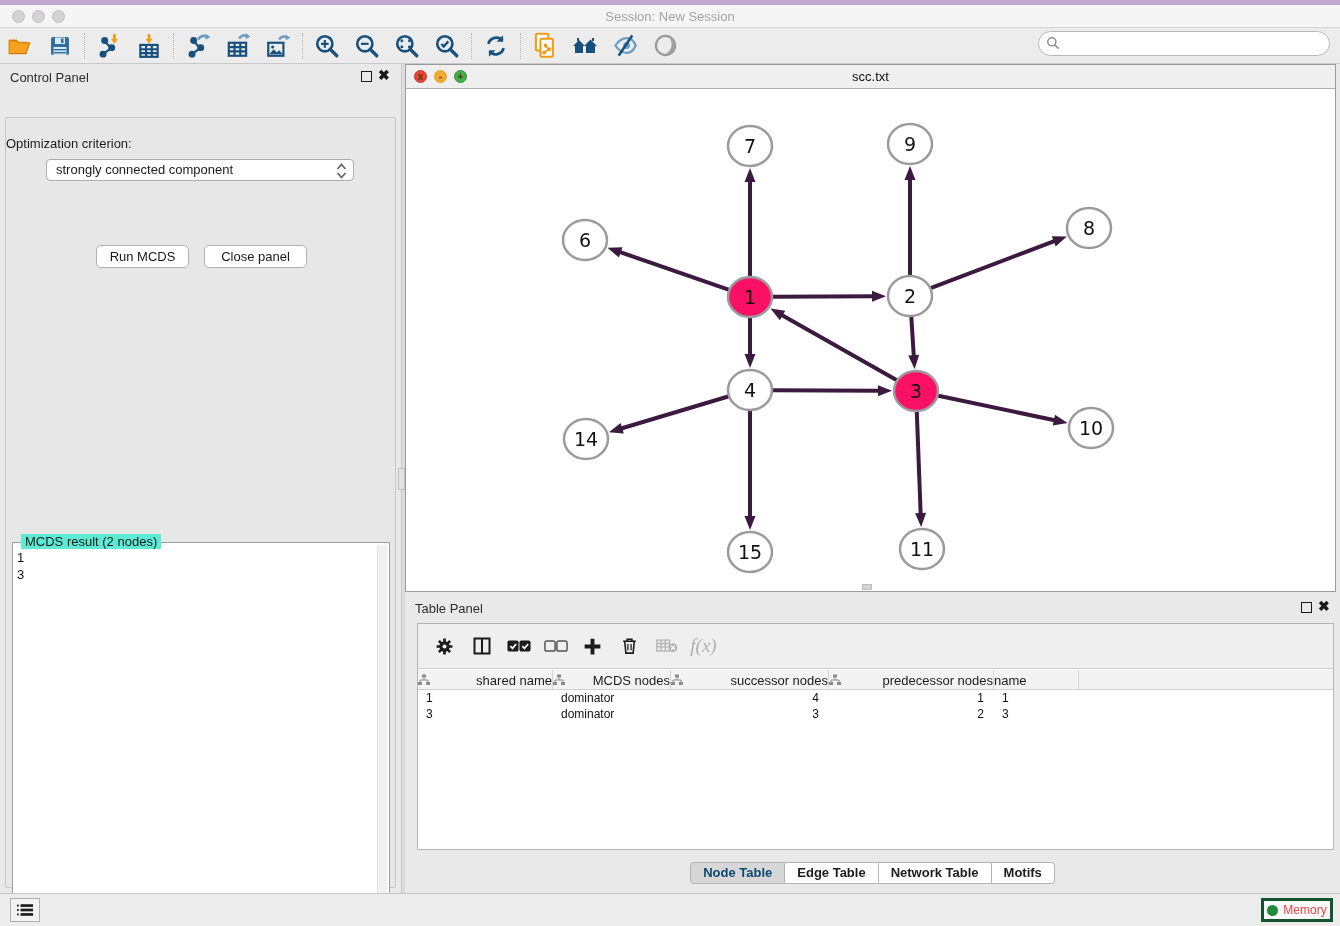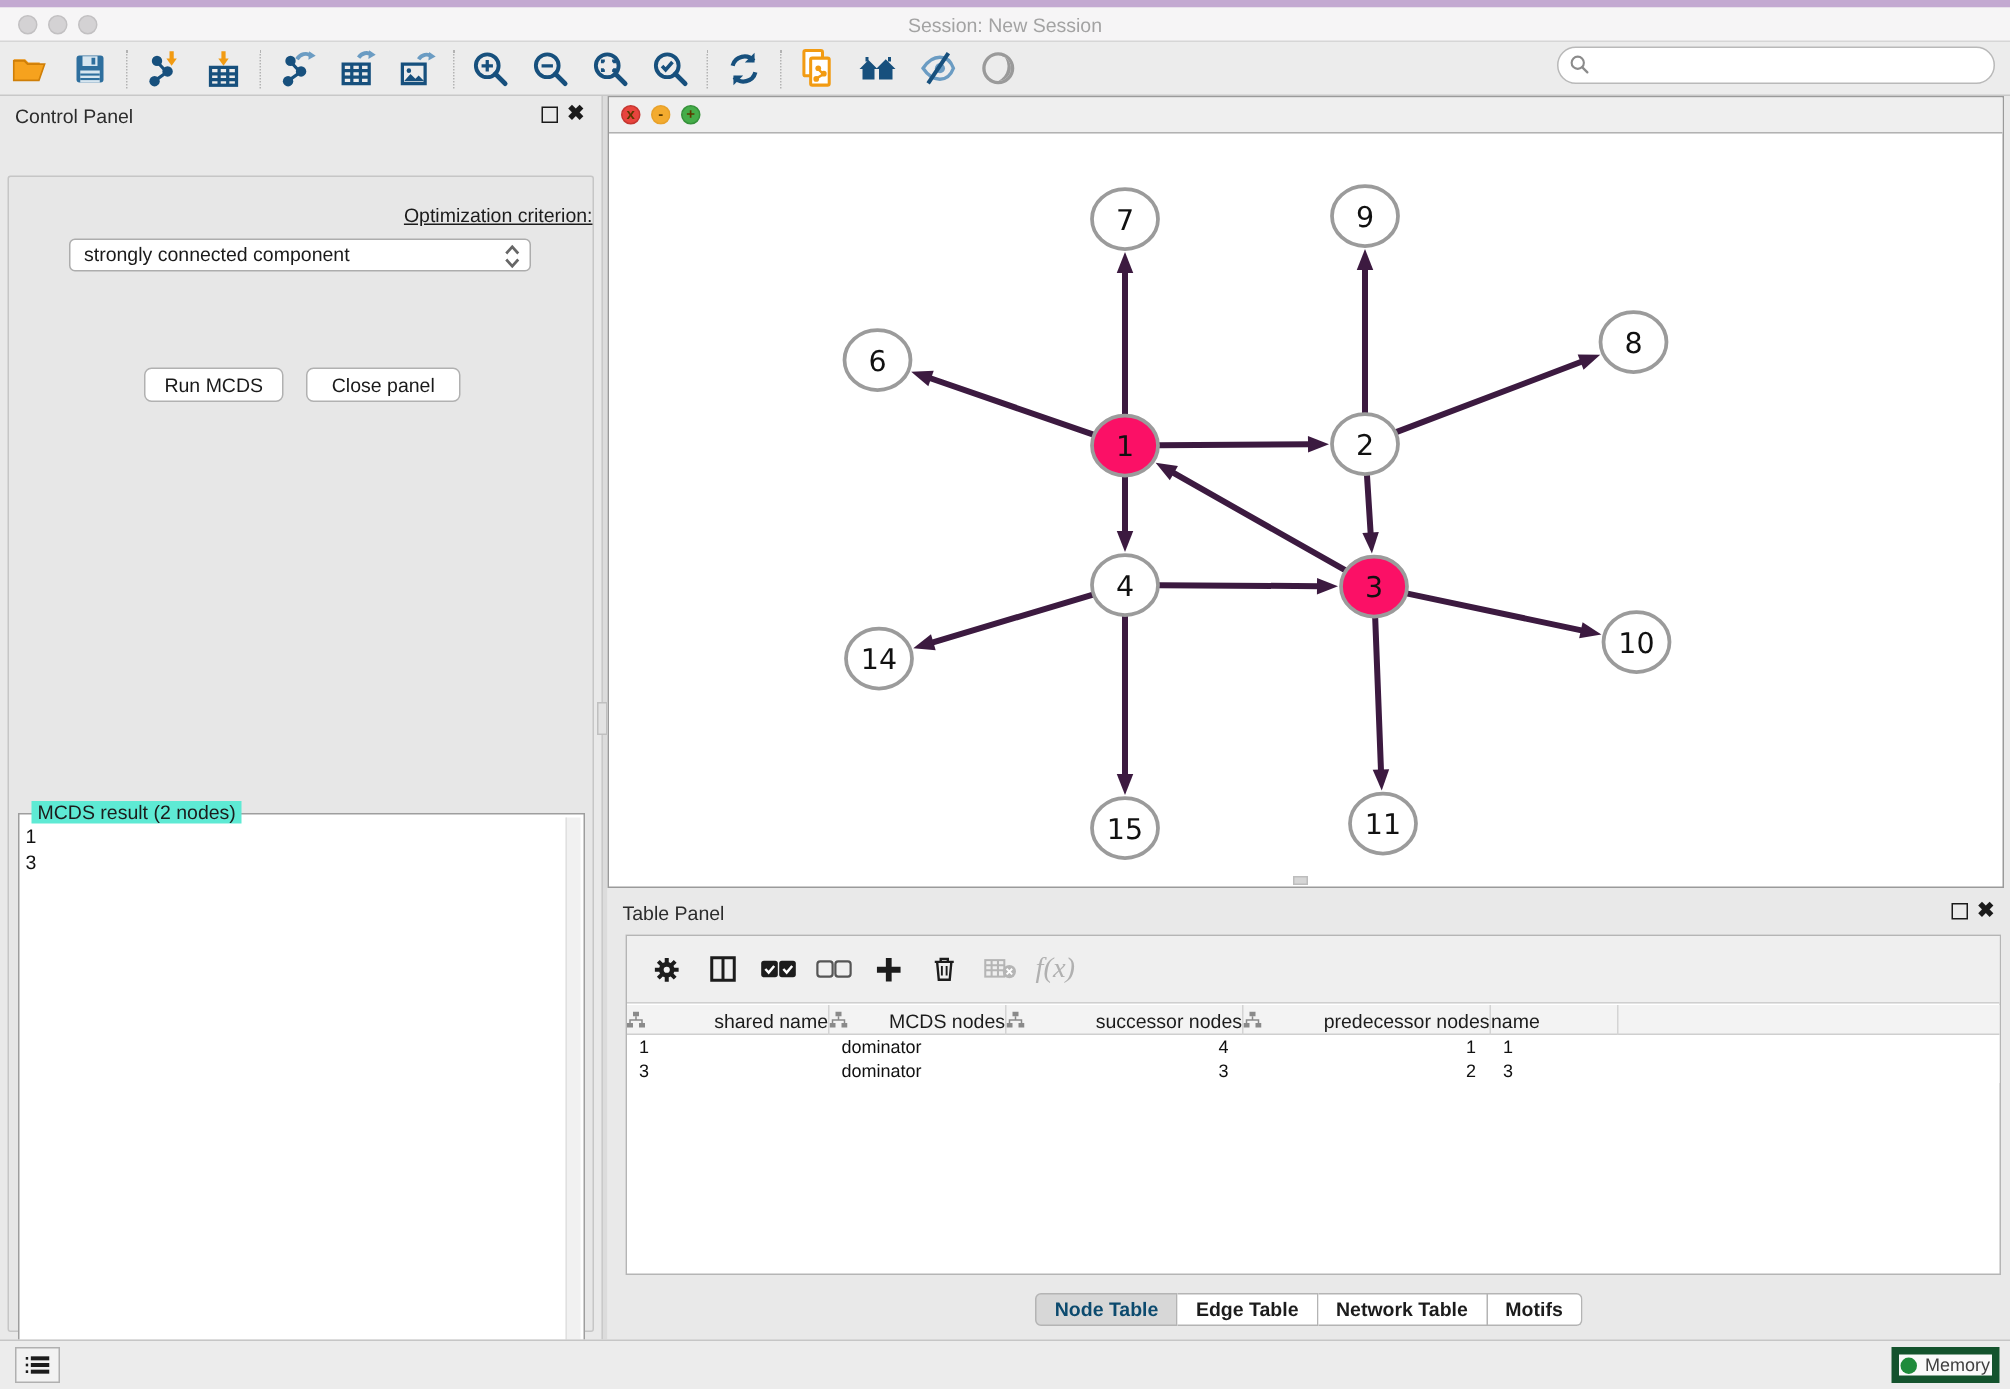--- a/index.html
+++ b/index.html
@@ -42,22 +42,22 @@
 
   .seg-tabs { position:absolute; display:flex; }
   .seg-tab { height:21px; line-height:19px; text-align:center; font-size:13px; font-weight:600;
     color:#1c1c1c; background:#fff; border:1px solid #b4b4b4; border-left:none; padding:0 2px; }
   .seg-tab:first-child { border-left:1px solid #b4b4b4; border-radius:4px 0 0 4px; }
   .seg-tab:last-child { border-radius:0 4px 4px 0; }
   .seg-tab.selected { background:#e6e6e6; color:#c4c4c4; }
 
   #cp-content { position:absolute; left:5px; top:53px; width:391px; height:771px;
     background:#e7e7e7; border:1px solid #c6c6c6; border-radius:2px; }
-  #opt-label { position:absolute; left:0; top:18px; width:100%; text-align:right;
-    font-size:13px; color:#1c1c1c;text-decoration:underline; }
+  #opt-label { position:absolute; left:0; top:18px; width:100%; text-align:left;
+    font-size:13px; color:#1c1c1c; }
   #criterion-select { position:absolute; left:40px; top:41px; width:308px; height:22px;
     background:#fff; border:1px solid #adadad; border-radius:4px; font-size:13px;
     color:#1a1a1a; padding-left:9px; line-height:20px; }
   #criterion-chevrons { position:absolute; right:6px; top:3px; }
   .aqua-btn { position:absolute; height:23px; background:#fff; border:1px solid #b1b1b1;
     border-radius:5px; font-size:13px; color:#1a1a1a; text-align:center; line-height:21px; }
   #mcds-result { position:absolute; left:6px; top:424px; width:378px; height:380px;
     border:1px solid #9e9e9e; background:#fff; }
   #mcds-legend { position:absolute; left:8px; top:-9px; background:#5eead4; padding:0 4px;
     font-size:13px; color:#1c1c1c; }
@@ -99,22 +99,22 @@
   #tp-tabs-row { position:absolute; left:0; top:267px; width:100%; display:flex; justify-content:center; }
   #tp-tabs-row .seg-tab { height:22px; line-height:20px; padding:0 12px; }
   #tp-tabs-row .seg-tab.selected { background:#d7d7d7; color:#0c4a6e; }
 
   
   #status-bar { left:0; top:893px; width:1340px; height:33px; background:#ececec;
     border-top:1px solid #c6c6c6; }
   #list-btn { position:absolute; left:10px; top:4px; width:30px; height:24px; background:#f2f2f2;
     border:1px solid #b0b0b0; display:flex; align-items:center; justify-content:center; }
   #memory-btn { position:absolute; right:7px; top:4px; width:72px; height:24px; background:#fafafa;
-    border:5px solid #14532d; display:flex; align-items:center; justify-content:center; gap:5px;
-    font-size:12px; color:#404040; }
+    border:3px solid #14532d; display:flex; align-items:center; justify-content:center; gap:5px;
+    font-size:12px; color:#ef4444; }
   #memory-dot { width:11px; height:11px; border-radius:50%; background:#1f8b3b; }
 </style>
 </head>
 <body>
 
 <div id="top-strip" class="abs"></div>
 <div id="titlebar" class="abs">
   <span class="tl" style="left:12px"></span>
   <span class="tl" style="left:32px"></span>
   <span class="tl" style="left:52px"></span>
@@ -305,20 +305,21 @@
 <div id="v-divider" class="abs"></div>
 
 <div id="right-side" class="abs">
 
   <div id="net-frame">
     <div id="cp-handle"></div>
     <div id="net-titlebar">
       <span class="mac-dot" style="left:8px;background:#e8443d;border:1px solid #c53630">x</span>
       <span class="mac-dot" style="left:28px;background:#f3ab2f;border:1px solid #d3912057">-</span>
       <span class="mac-dot" style="left:48px;background:#45ad49;border:1px solid #35913a">+</span>
+      <span id="net-title">scc.txt</span>
     </div>
     <svg id="graph" width="929" height="501">
         <line x1="344" y1="187" x2="344" y2="91" stroke="#3c1a40" stroke-width="4" stroke-linecap="round"></line>
         <polygon points="344,79 349.5,93 338.5,93" fill="#3c1a40"></polygon>
         <line x1="322.4895710215883" y1="200.5691245347305" x2="212.7979016494961" y2="162.67563875164413" stroke="#3c1a40" stroke-width="4" stroke-linecap="round"></line>
         <polygon points="201.45561918387975,158.75739571806756 216.48414345082145,158.13013312716606 212.89242067004292,168.5272253873144" fill="#3c1a40"></polygon>
         <line x1="366.99946056587726" y1="207.85625337146325" x2="468.0007933329343" y2="207.22499504166916" stroke="#3c1a40" stroke-width="4" stroke-linecap="round"></line>
         <polygon points="480.0005589648005,207.14999650647 466.03520672292285,212.7373873788077 465.9664580656569,201.73760221626364" fill="#3c1a40"></polygon>
         <line x1="344" y1="229" x2="344" y2="267" stroke="#3c1a40" stroke-width="4" stroke-linecap="round"></line>
         <polygon points="344,279 338.5,265 349.5,265" fill="#3c1a40"></polygon>

